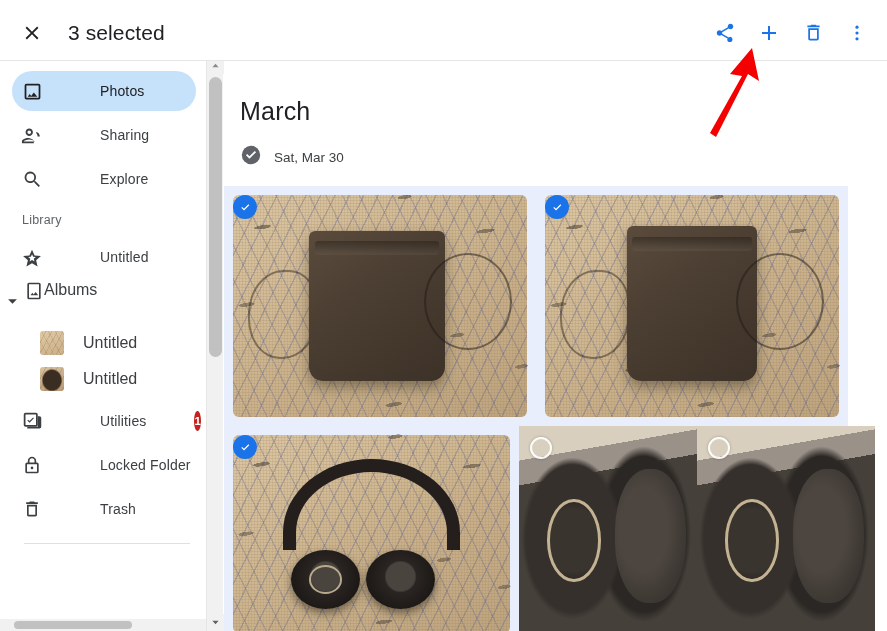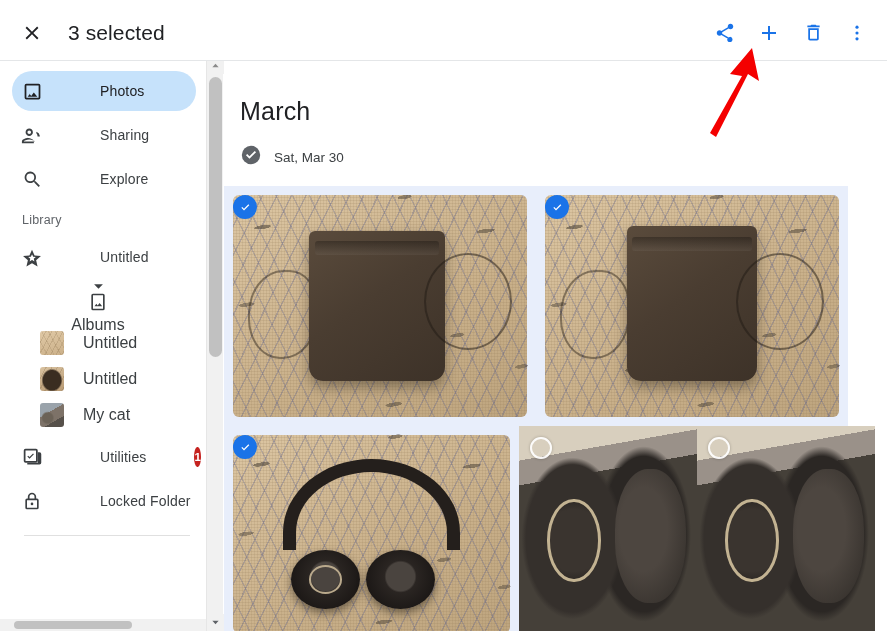--- a/index.html
+++ b/index.html
@@ -63,21 +63,21 @@
     font-size: 14px; color: #3c4043; letter-spacing: .15px;
   }
   .nav-item.active { background: #c6e2fb; }
   .nav-item.active .lbl { color: #202124; }
 
   .section-label {
     font-size: 12.5px; color: #5f6368;
     padding: 10px 0 6px 22px; letter-spacing: .2px;
   }
 
-  .albums-row { display: flex; align-items: center; height: 40px; margin: 4px 10px 4px 0; cursor: pointer; flex-direction: column; }
+  .albums-row { display: flex; height: 40px; margin: 4px 10px 4px 0; cursor: pointer; }
   .chev { width: 24px; min-width: 24px; display: flex; align-items: center; justify-content: center; }
 
   .album-sub {
     display: flex; align-items: center;
     height: 36px; margin: 0 10px 0 12px;
     border-radius: 18px; cursor: pointer;
   }
   .album-thumb {
     width: 24px; height: 24px; min-width: 24px;
     margin-left: 28px; border-radius: 3px;
@@ -368,24 +368,20 @@
     </div>
 
     <div class="album-sub">
       <span class="album-thumb thumb-tan"></span>
       <span class="lbl">Untitled</span>
     </div>
     <div class="album-sub">
       <span class="album-thumb thumb-dark"></span>
       <span class="lbl">Untitled</span>
     </div>
-    <div class="album-sub">
-      <span class="album-thumb thumb-cat"></span>
-      <span class="lbl">My cat</span>
-    </div>
 
     <div class="nav-item">
       <span class="ico">
         <svg width="21" height="21" viewBox="0 0 24 24">
           <path d="M20 6h-2v12H6v2h14a2 2 0 0 0 2-2V8a2 2 0 0 0-2-2z" fill="#3c4043"></path>
           <path d="M16 2H4a2 2 0 0 0-2 2v12a2 2 0 0 0 2 2h12a2 2 0 0 0 2-2V4a2 2 0 0 0-2-2zm0 14H4V4h12v12z" fill="#3c4043"></path>
           <path d="m8.6 13.4-2.5-2.5 1-1 1.5 1.5 4-4 1 1-5 5z" fill="#3c4043"></path>
         </svg>
       </span>
       <span class="lbl">Utilities</span>
@@ -396,20 +392,28 @@
     <div class="nav-item">
       <span class="ico">
         <svg width="20" height="20" viewBox="0 0 24 24">
           <path d="M18 9h-1V7A5 5 0 0 0 7 7v2H6a2 2 0 0 0-2 2v9a2 2 0 0 0 2 2h12a2 2 0 0 0 2-2v-9a2 2 0 0 0-2-2zM9 7a3 3 0 0 1 6 0v2H9V7zm9 13H6v-9h12v9z" fill="#3c4043"></path>
           <circle cx="12" cy="15.5" r="1.6" fill="#3c4043"></circle>
         </svg>
       </span>
       <span class="lbl">Locked Folder</span>
     </div>
 
+    <div class="nav-item">
+      <span class="ico">
+        <svg width="20" height="20" viewBox="0 0 24 24">
+          <path d="M6 19c0 1.1.9 2 2 2h8c1.1 0 2-.9 2-2V7H6v12zM8 9h8v10H8V9zm7.5-5-1-1h-5l-1 1H5v2h14V4h-3.5z" fill="#3c4043"></path>
+        </svg>
+      </span>
+      <span class="lbl">Trash</span>
+    </div>
 
     <div class="divider"></div>
 
     <div class="storage-bar-track">
       <div class="storage-bar-fill" id="storage-fill" style="width: 65%;"></div>
     </div>
   </div>
 
   <div class="sb-scroll">
     <div class="sb-arrow up">

